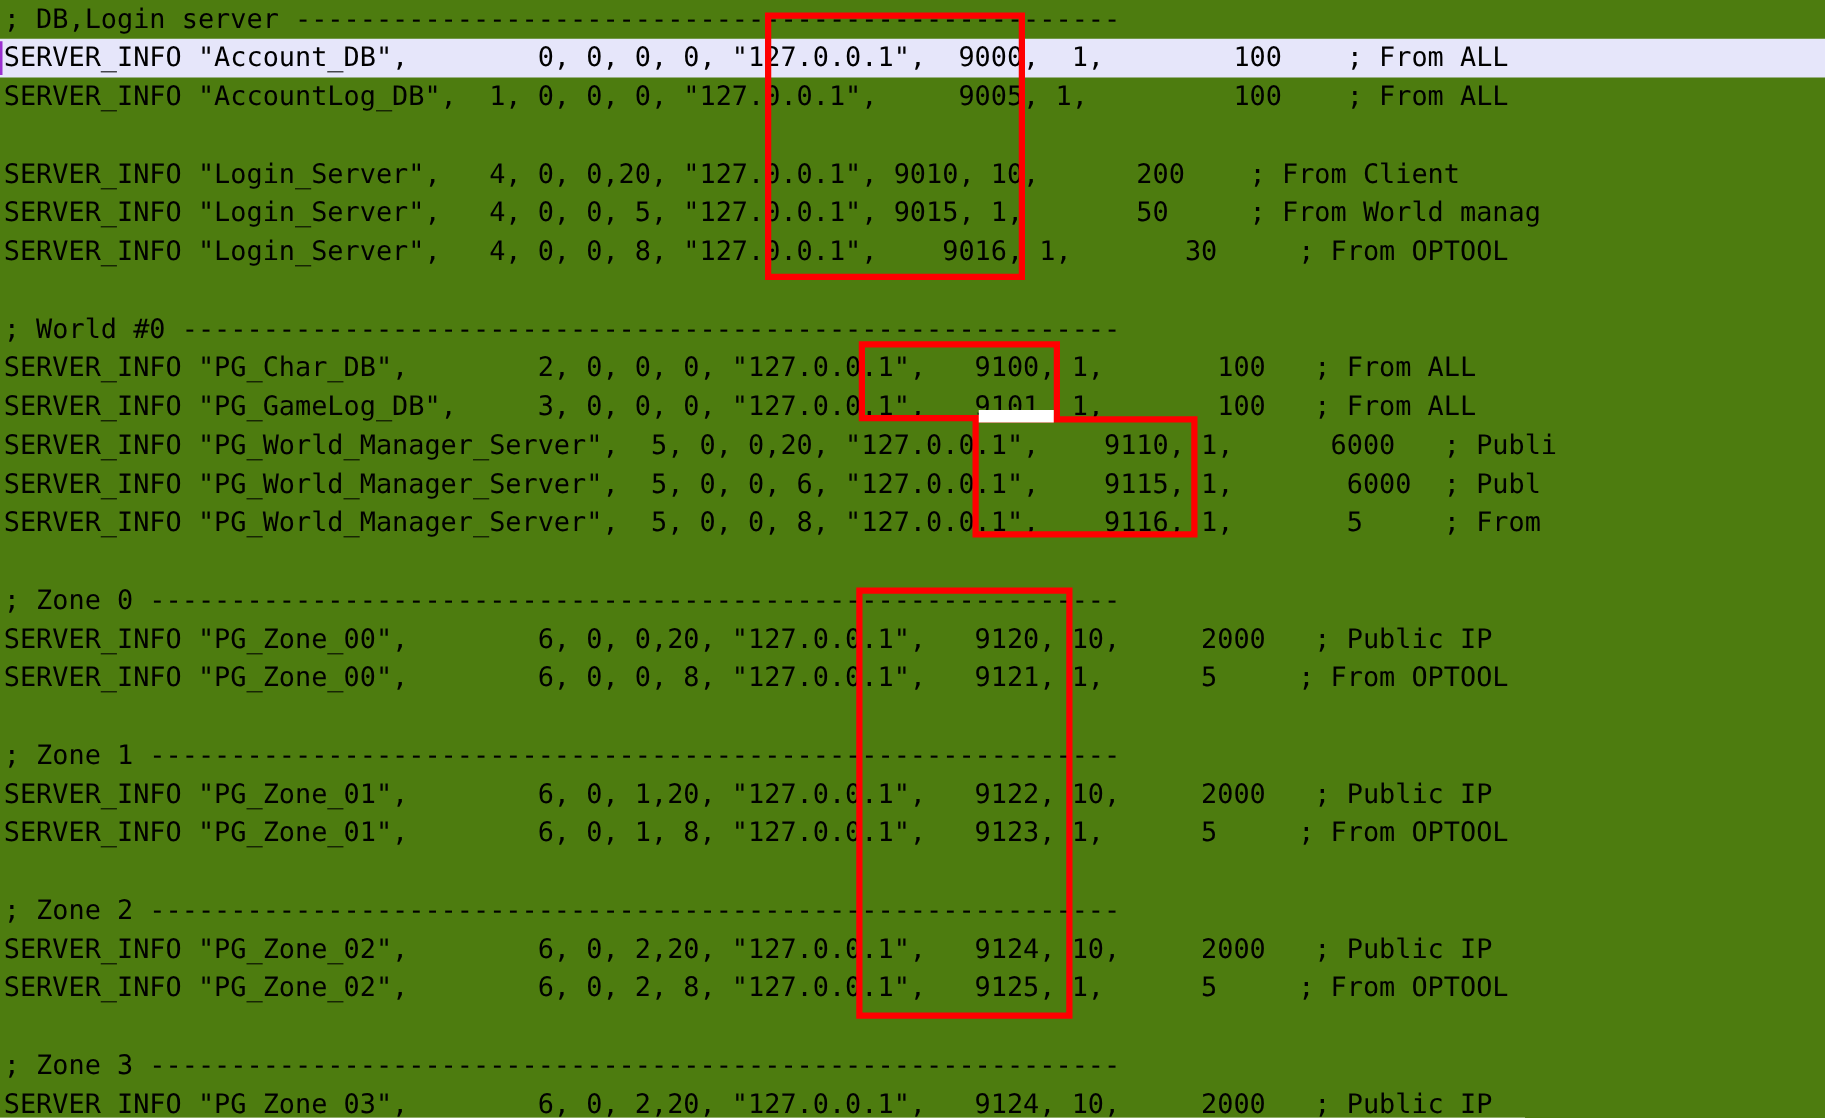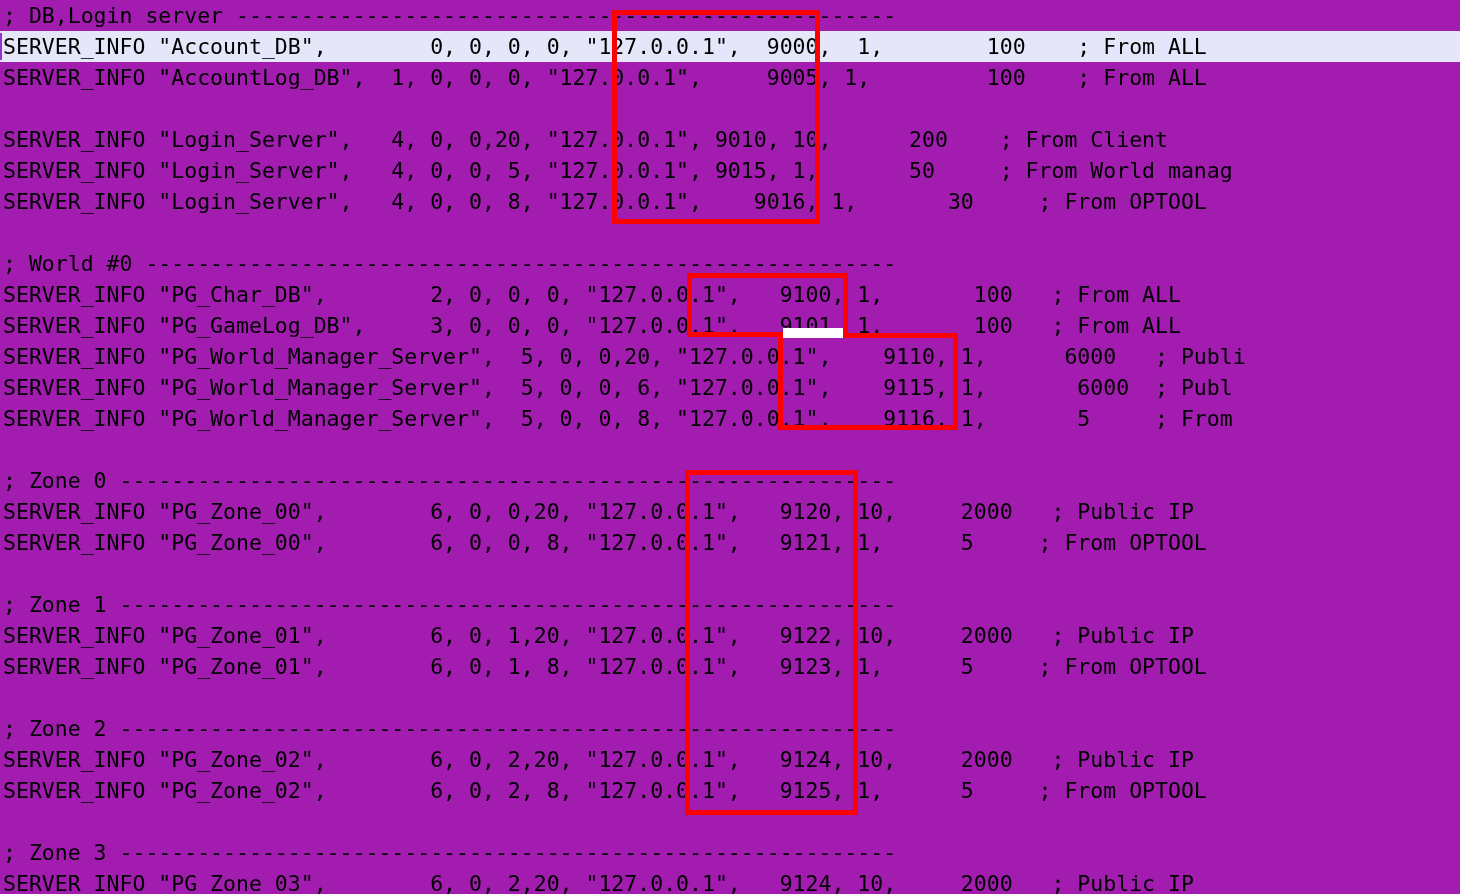--- a/index.html
+++ b/index.html
@@ -11,21 +11,21 @@
     width: 1460px;
     height: 894px;
     overflow: hidden;
     font-family: "Liberation Serif", "DejaVu Serif", serif;
   }
   #editor {
     position: relative;
     width: 1460px;
     height: 894px;
     overflow: hidden;
-    background: #a21caf;
+    background: #4d7c0f;
   }
   .code-area {
     position: absolute;
     left: 0;
     top: 0;
     width: 1460px;
     white-space: pre;
     font-family: "DejaVu Sans Mono", "Liberation Mono", monospace;
     font-size: 21.5px;
     line-height: 31px;

